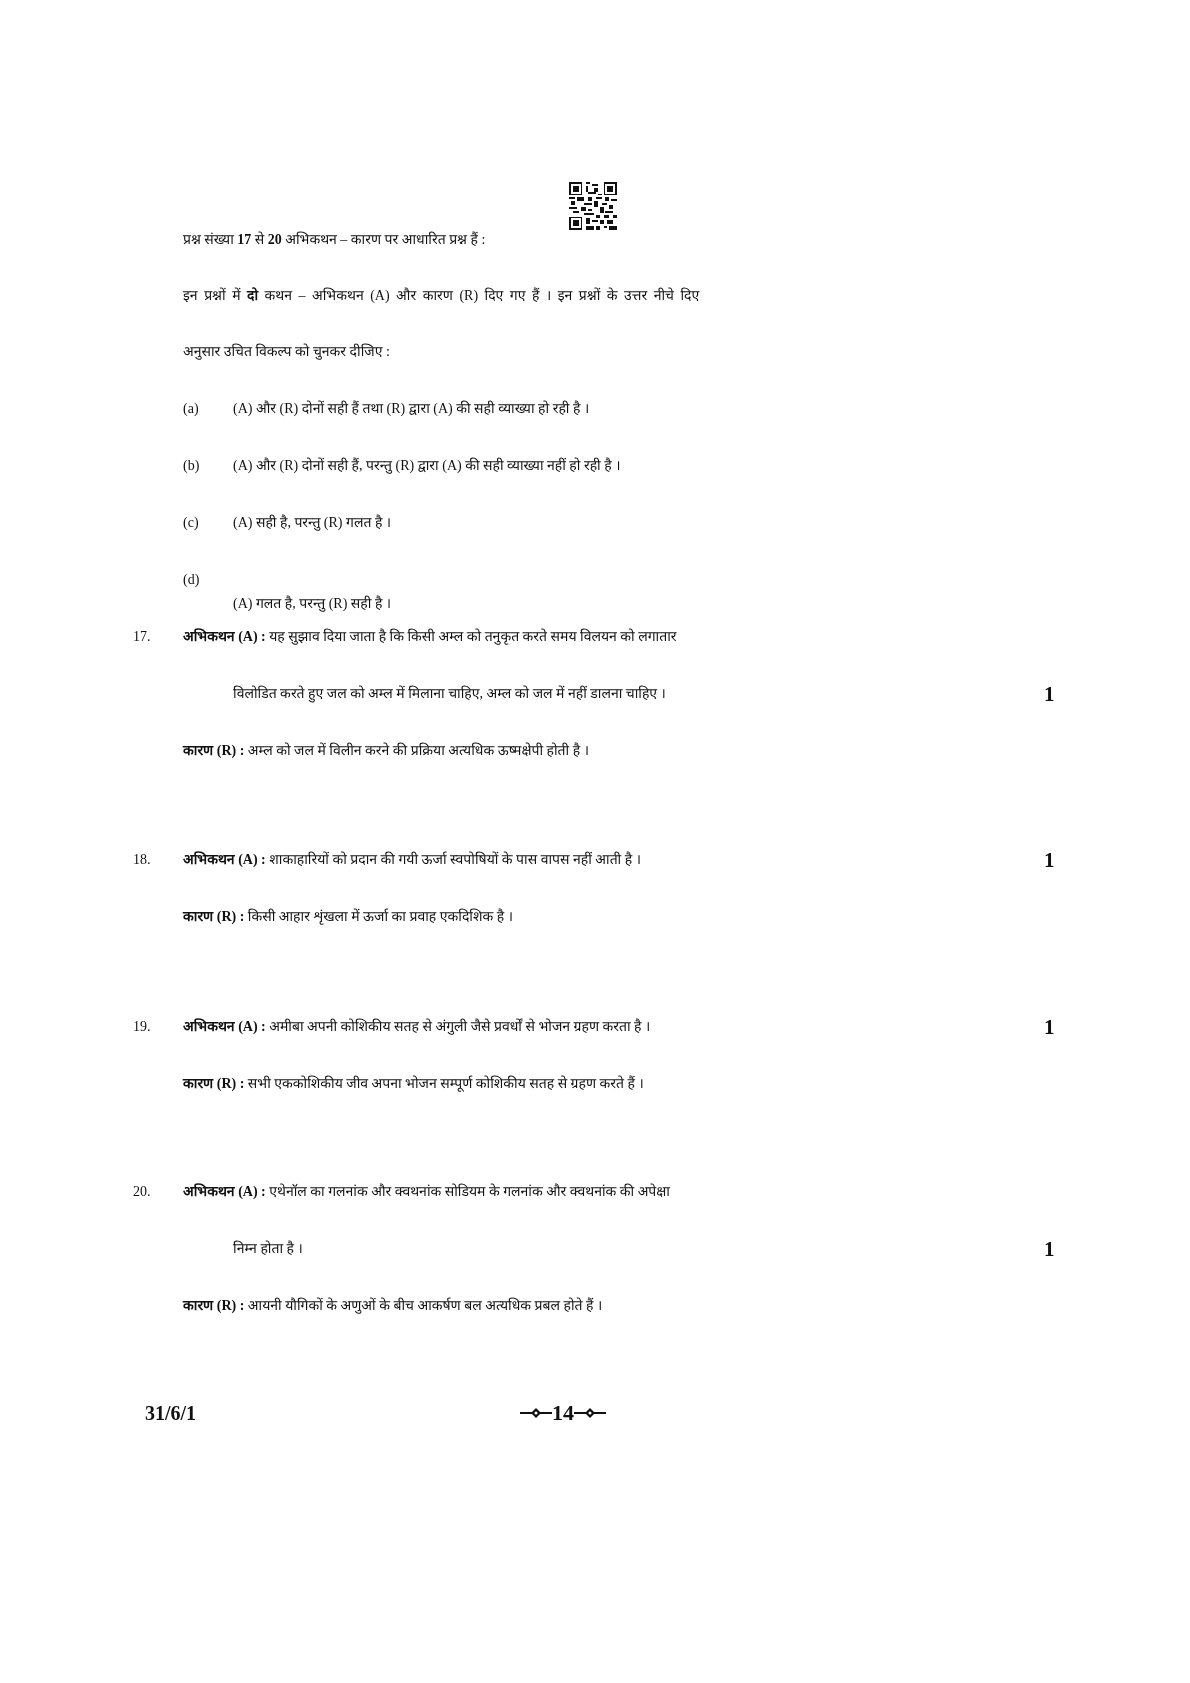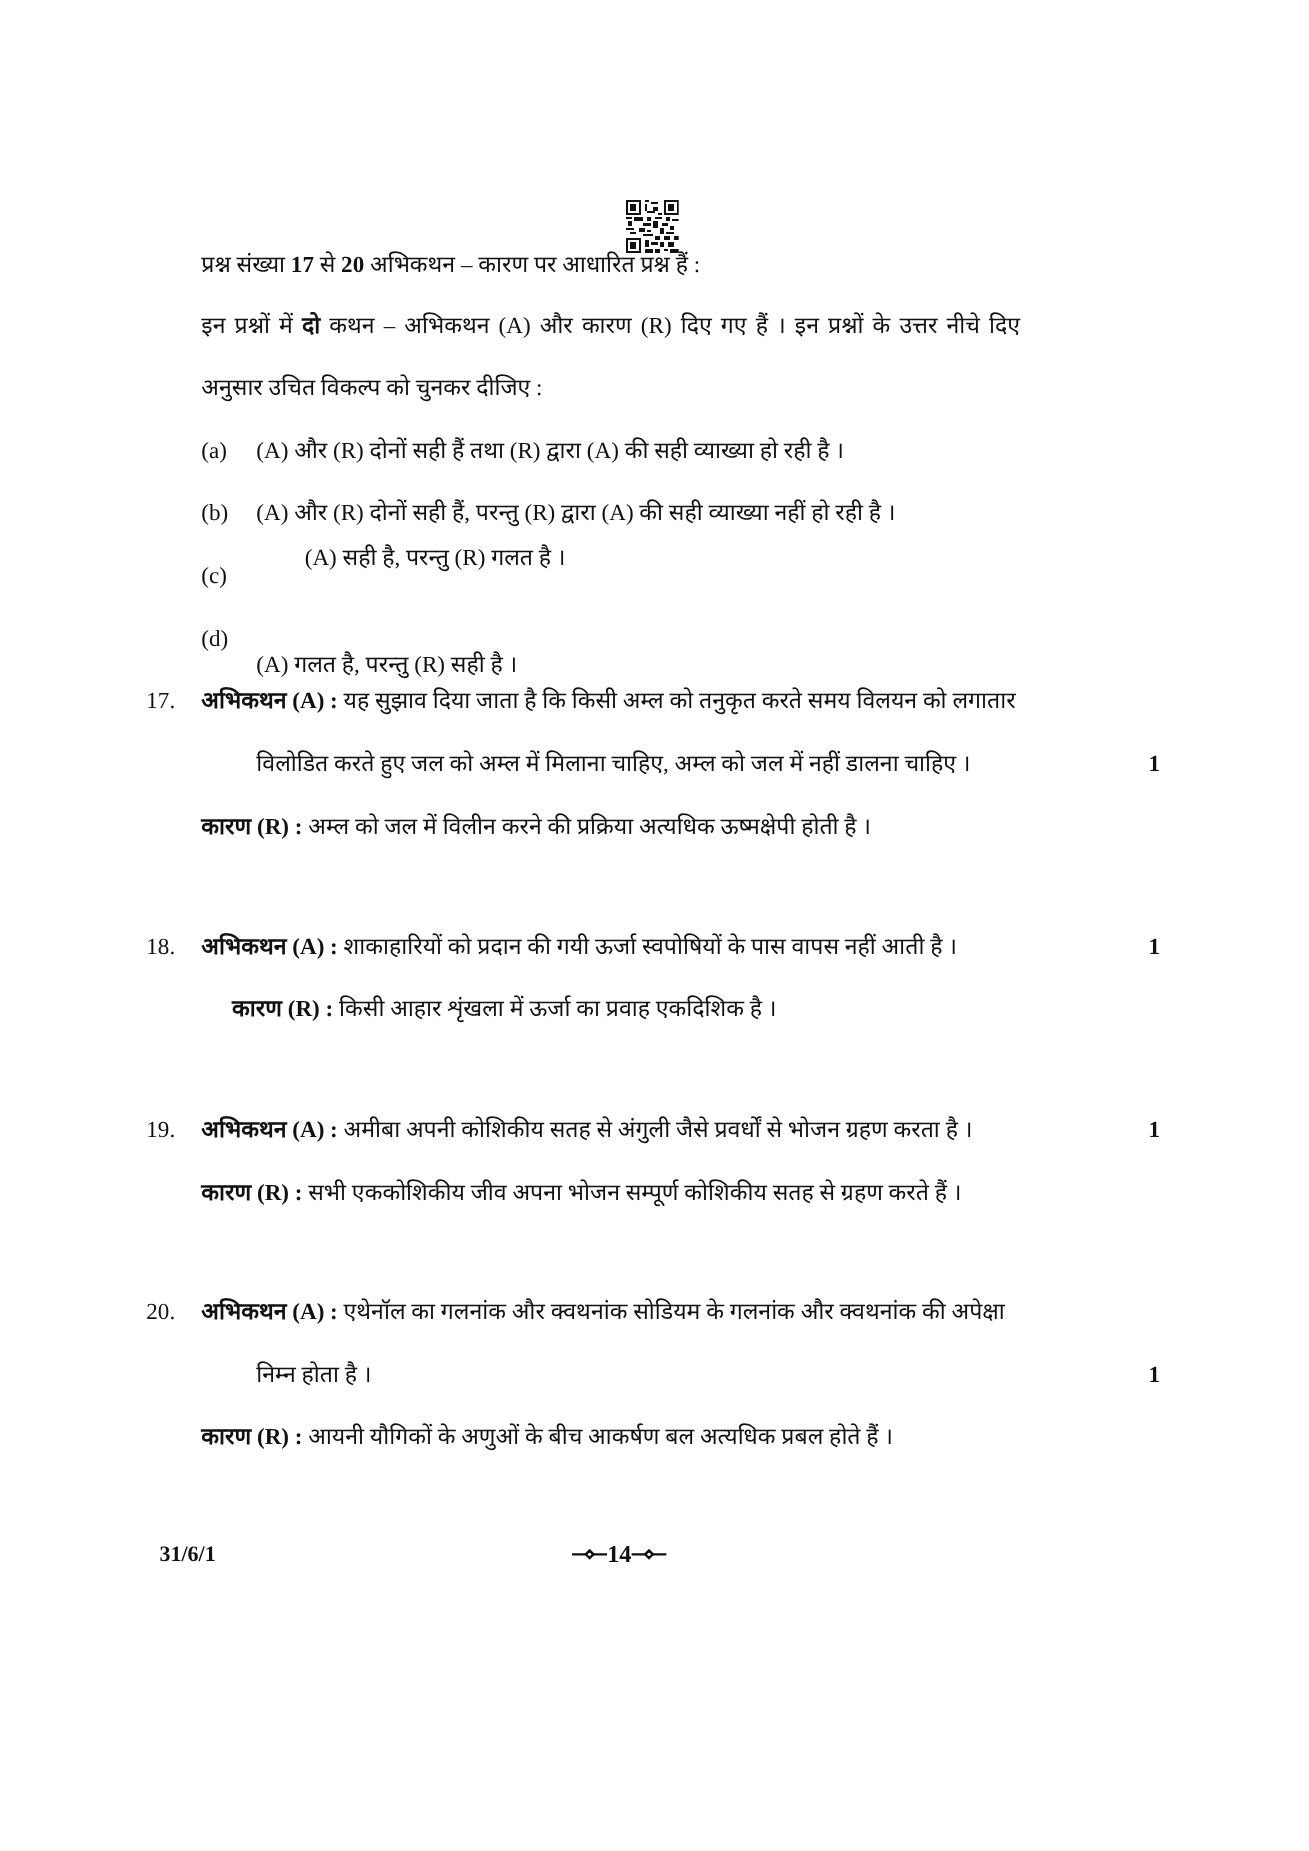--- a/index.html
+++ b/index.html
@@ -4,21 +4,21 @@
   <style>
     html, body { margin: 0; padding: 0; background: #ffffff; }
     body {
       width: 1190px; height: 1683px; position: relative; overflow: hidden;
       font-family: "Liberation Serif", "DejaVu Serif", serif;
       color: #111111;
     }
     .qr {
       position: absolute; left: 569px; top: 181px; width: 48px; height: 50px;
     }
-    .abs { position: absolute; white-space: nowrap; font-size: 21px; line-height: 28px; }
+    .abs { position: absolute; white-space: nowrap; font-size: 14px; line-height: 28px; }
     .b { font-weight: bold; }
     .marks { position: absolute; left: 1044px; font-size: 21px; font-weight: bold; line-height: 28px; }
     .footer-left { position: absolute; left: 145px; top: 1402px; font-size: 20px; font-weight: bold; }
     .footer-center { position: absolute; left: 520px; top: 1400px; font-size: 22px; font-weight: bold; display: flex; align-items: center; }
     .orn { display: inline-block; width: 32px; height: 12px; }
   </style>
 </head>
 <body>
 
 <svg class="qr" viewBox="0 0 25 25" shape-rendering="crispEdges">
@@ -80,41 +80,41 @@
 </div>
 <div class="abs" style="left:183px; top:338px;">अनुसार उचित विकल्प को चुनकर दीजिए :</div>
 
 <div class="abs" style="left:183px; top:395px;">(a)</div>
 <div class="abs" style="left:233px; top:395px;">(A) और (R) दोनों सही हैं तथा (R) द्वारा (A) की सही व्याख्या हो रही है ।</div>
 
 <div class="abs" style="left:183px; top:452px;">(b)</div>
 <div class="abs" style="left:233px; top:452px;">(A) और (R) दोनों सही हैं, परन्तु (R) द्वारा (A) की सही व्याख्या नहीं हो रही है ।</div>
 
 <div class="abs" style="left:183px; top:509px;">(c)</div>
-<div class="abs" style="left:233px; top:493px;margin-left:44px;">(A) सही है, परन्तु (R) गलत है ।</div>
+<div class="abs" style="left:233px; top:509px;">(A) सही है, परन्तु (R) गलत है ।</div>
 
 <div class="abs" style="left:183px; top:566px;">(d)</div>
 <div class="abs" style="left:233px; top:590px;">(A) गलत है, परन्तु (R) सही है ।</div>
 
 <div class="abs" style="left:133px; top:623px;">17.</div>
 <div class="abs" style="left:183px; top:623px;">
   <span class="b">अभिकथन (A) :</span><span> यह सुझाव दिया जाता है कि किसी अम्ल को तनुकृत करते समय विलयन को लगातार</span>
 </div>
 <div class="abs" style="left:233px; top:680px;">विलोडित करते हुए जल को अम्ल में मिलाना चाहिए, अम्ल को जल में नहीं डालना चाहिए ।</div>
 <div class="marks" style="top:680px;">1</div>
 <div class="abs" style="left:183px; top:737px;">
   <span class="b">कारण (R) :</span><span> अम्ल को जल में विलीन करने की प्रक्रिया अत्यधिक ऊष्मक्षेपी होती है ।</span>
 </div>
 
 <div class="abs" style="left:133px; top:846px;">18.</div>
 <div class="abs" style="left:183px; top:846px;">
   <span class="b">अभिकथन (A) :</span><span> शाकाहारियों को प्रदान की गयी ऊर्जा स्वपोषियों के पास वापस नहीं आती है ।</span>
 </div>
 <div class="marks" style="top:846px;">1</div>
-<div class="abs" style="left:183px; top:903px;margin-left:28px;">
+<div class="abs" style="left:183px; top:903px;">
   <span class="b">कारण (R) :</span><span> किसी आहार शृंखला में ऊर्जा का प्रवाह एकदिशिक है ।</span>
 </div>
 
 <div class="abs" style="left:133px; top:1013px;">19.</div>
 <div class="abs" style="left:183px; top:1013px;">
   <span class="b">अभिकथन (A) :</span><span> अमीबा अपनी कोशिकीय सतह से अंगुली जैसे प्रवर्धों से भोजन ग्रहण करता है ।</span>
 </div>
 <div class="marks" style="top:1013px;">1</div>
 <div class="abs" style="left:183px; top:1070px;">
   <span class="b">कारण (R) :</span><span> सभी एककोशिकीय जीव अपना भोजन सम्पूर्ण कोशिकीय सतह से ग्रहण करते हैं ।</span>

